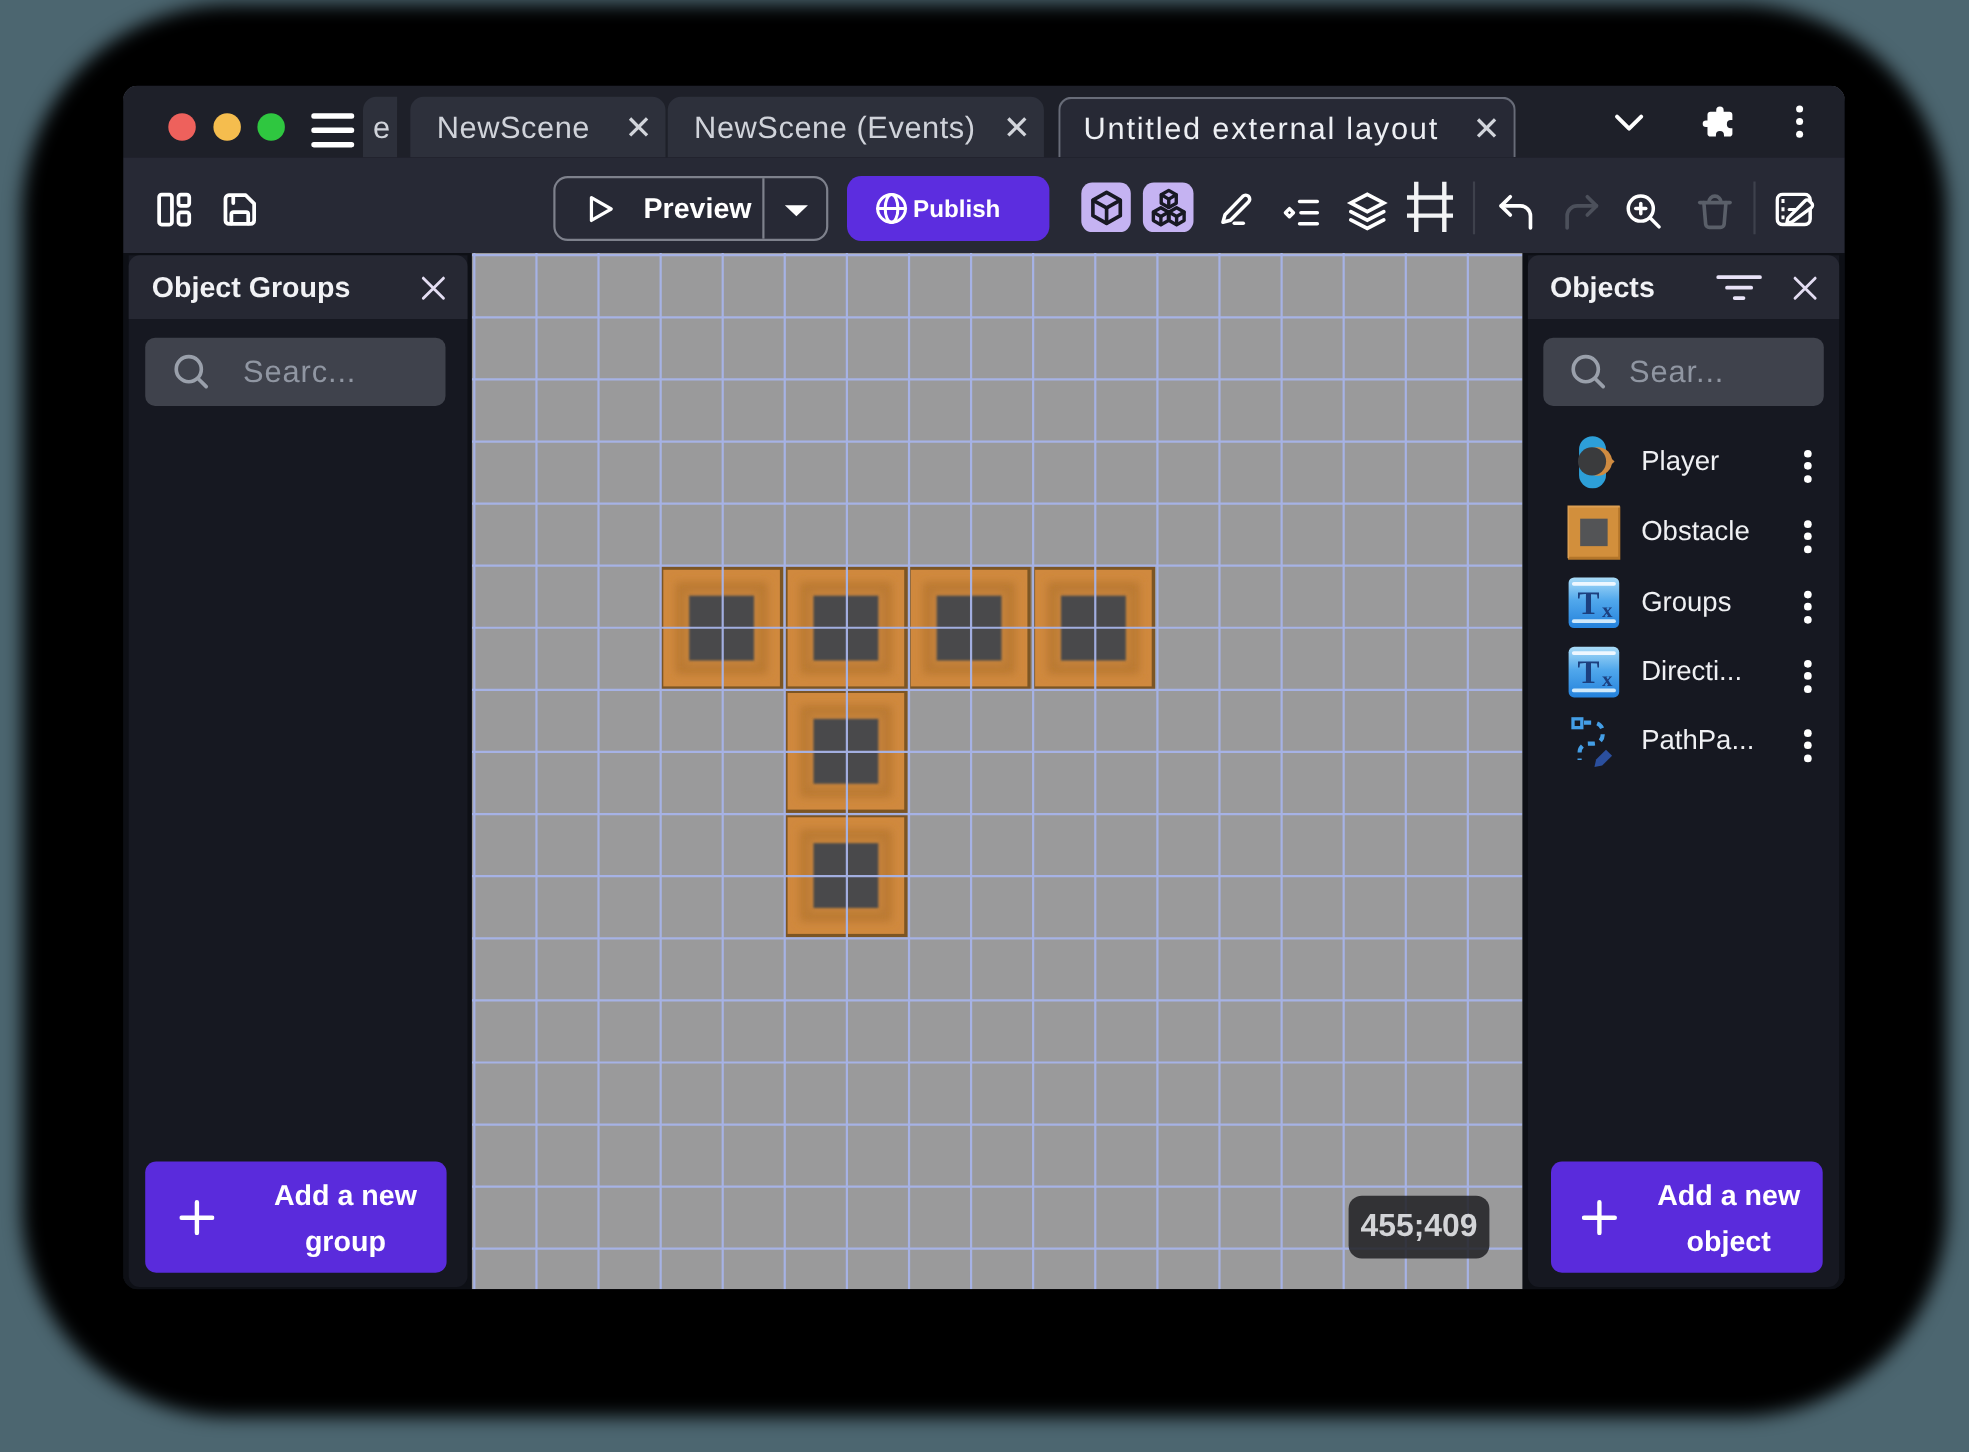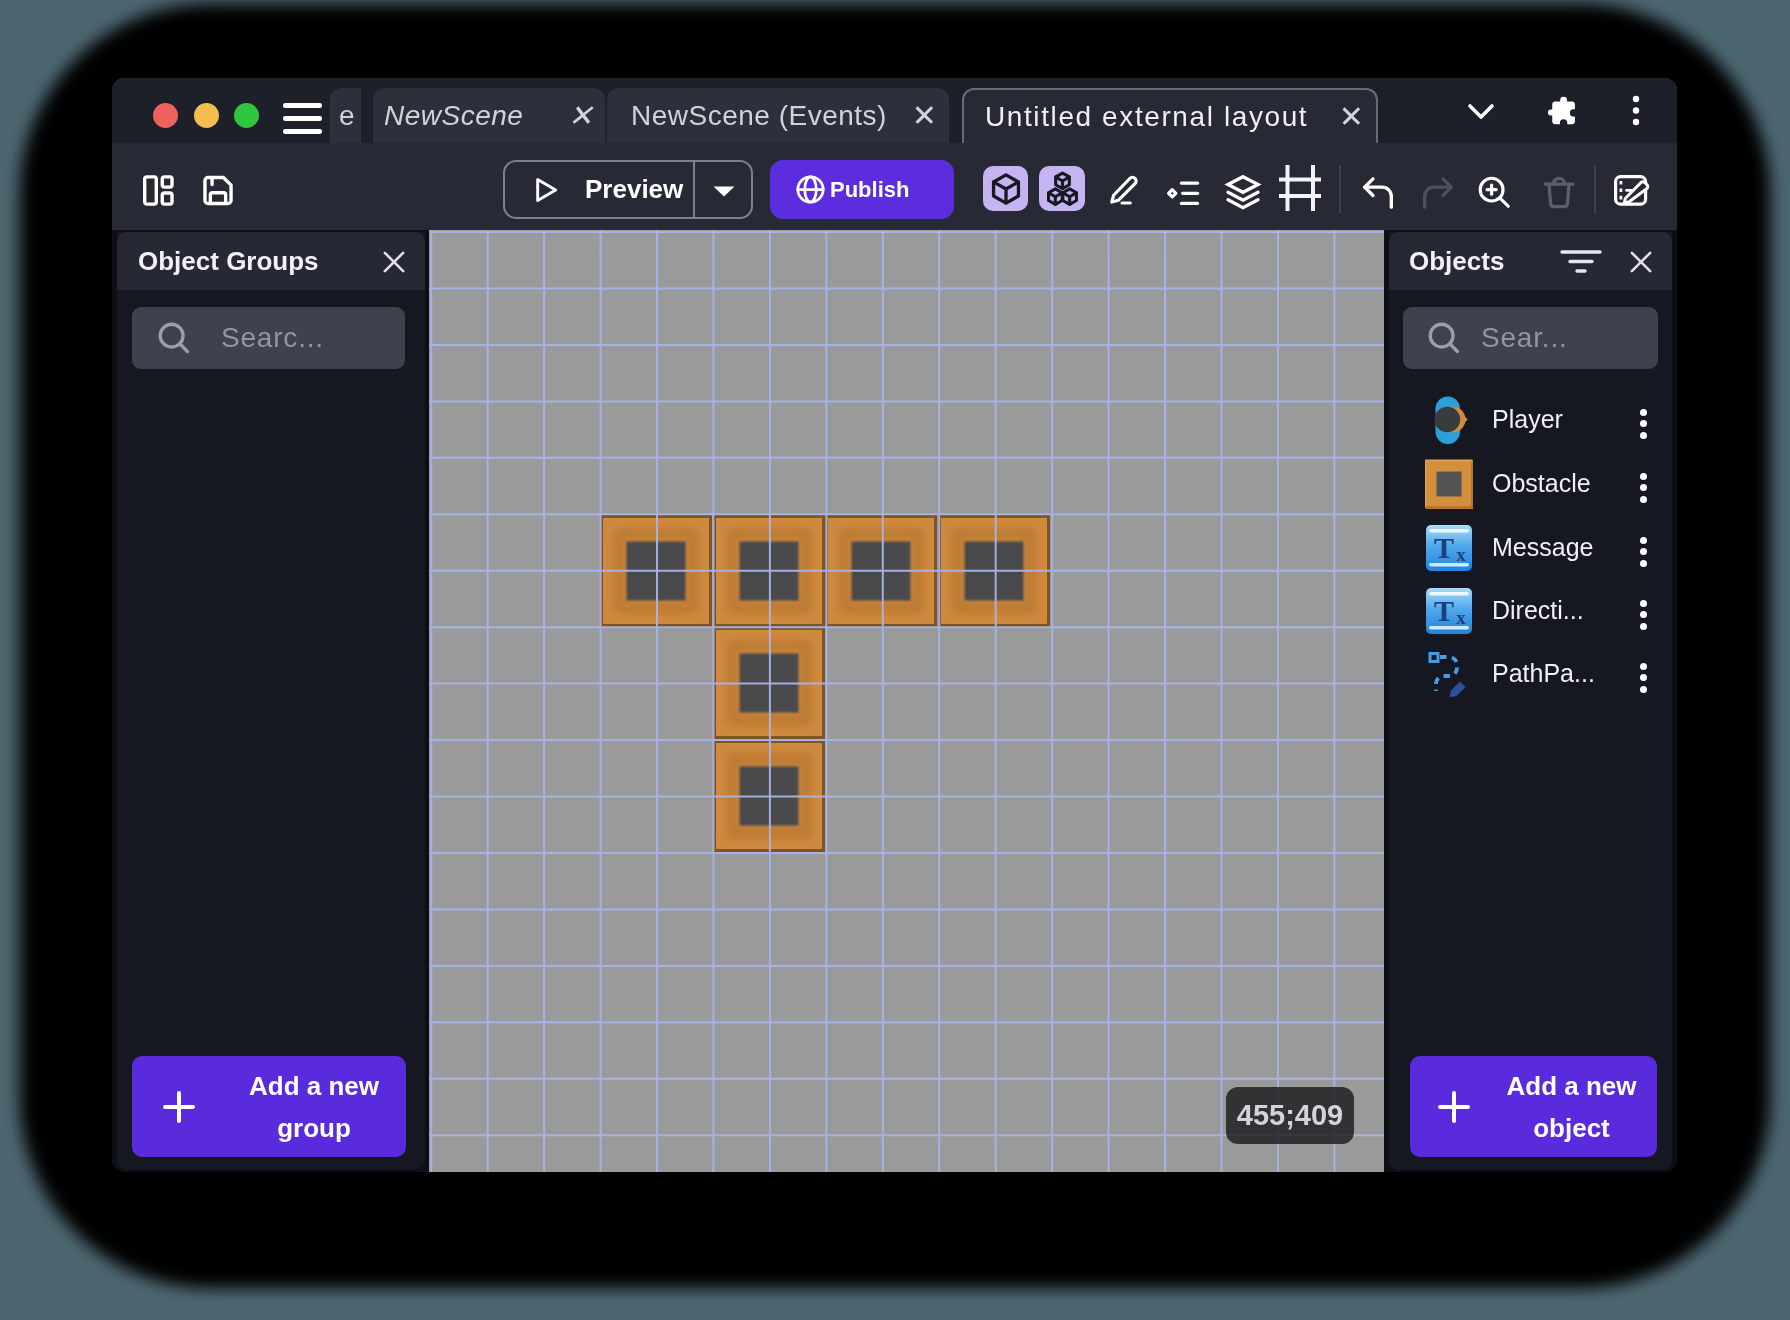--- a/index.html
+++ b/index.html
@@ -62,21 +62,21 @@
   <div class="titlebar">
     <div class="tl r"></div>
       <div class="tl y"></div>
       <div class="tl g"></div>
     <div class="burger">
         <div style="top:1px"></div>
         <div style="top:14px"></div>
         <div style="top:27px"></div>
       </div>
     <div class="tab" style="left:218px; width:31px; border-radius:12px 0 0 0; padding-left:9px;">e</div>
-    <div class="tab" style="left:261px; width:232px; padding-left:11px;font-style:italic;">NewScene<span class="x">✕</span></div>
+    <div class="tab" style="left:261px; width:232px; padding-left:24px;">NewScene<span class="x">✕</span></div>
     <div class="tab" style="left:495px; width:342px; padding-left:24px;">NewScene (Events)<span class="x">✕</span></div>
     <div class="tab active" style="left:850px; width:416px; padding-left:21px;">Untitled external layout<span class="x">✕</span></div>
     <div class="tbr-ic" style="left:1352px;">
       <svg width="34" height="34" viewBox="0 0 34 34">
           <path d="M6 12 L17 23 L28 12" fill="none" stroke="#fff" stroke-width="3.6" stroke-linecap="round" stroke-linejoin="round"></path>
         </svg>
     </div>
     <div class="tbr-ic" style="left:1432px;">
       <svg width="36" height="36" viewBox="0 0 24 24" fill="#fff" style="transform:scaleX(-1);">
           <path d="M19.4 11h-.9V7.5c0-1-.8-1.8-1.8-1.8h-3.5v-.9a2.25 2.25 0 0 0-4.5 0v.9H5.2c-1 0-1.8.8-1.8 1.8v3.3h.9a2.45 2.45 0 0 1 0 4.9h-.9v3.3c0 1 .8 1.8 1.8 1.8h3.3v-.9a2.45 2.45 0 0 1 4.9 0v.9h3.3c1 0 1.8-.8 1.8-1.8V15h.9a2 2 0 0 0 0-4z"></path>
@@ -361,21 +361,21 @@
                 <stop offset="1" stop-color="#2381dc"></stop>
       </linearGradient>
             </defs>
       <rect x="1" y="1" width="46" height="46" rx="5" fill="url(#txg)"></rect>
       <rect x="4" y="5" width="40" height="3.4" rx="1.7" fill="#eef7ff"></rect>
       <rect x="4" y="39" width="40" height="3.4" rx="1.7" fill="#cfe9fb"></rect>
       <text x="19" y="34" font-family="Liberation Serif, serif" font-weight="bold" font-size="30" fill="#1c3f7e" text-anchor="middle">T</text>
       <text x="36" y="37" font-family="Liberation Serif, serif" font-weight="bold" font-size="19" fill="#1c3f7e" text-anchor="middle">x</text>
     </svg>
         </span>
-        <span class="nm">Message</span>
+        <span class="nm">Groups</span>
       </div>
     <div class="kebab" style="top:302px;">
         <div></div>
         <div></div>
         <div></div>
       </div>
     <div class="row" style="top:349px;">
         <span class="oicon" style="margin-left:36px;">
           <svg width="48" height="48" viewBox="0 0 48 48">
       <defs>

